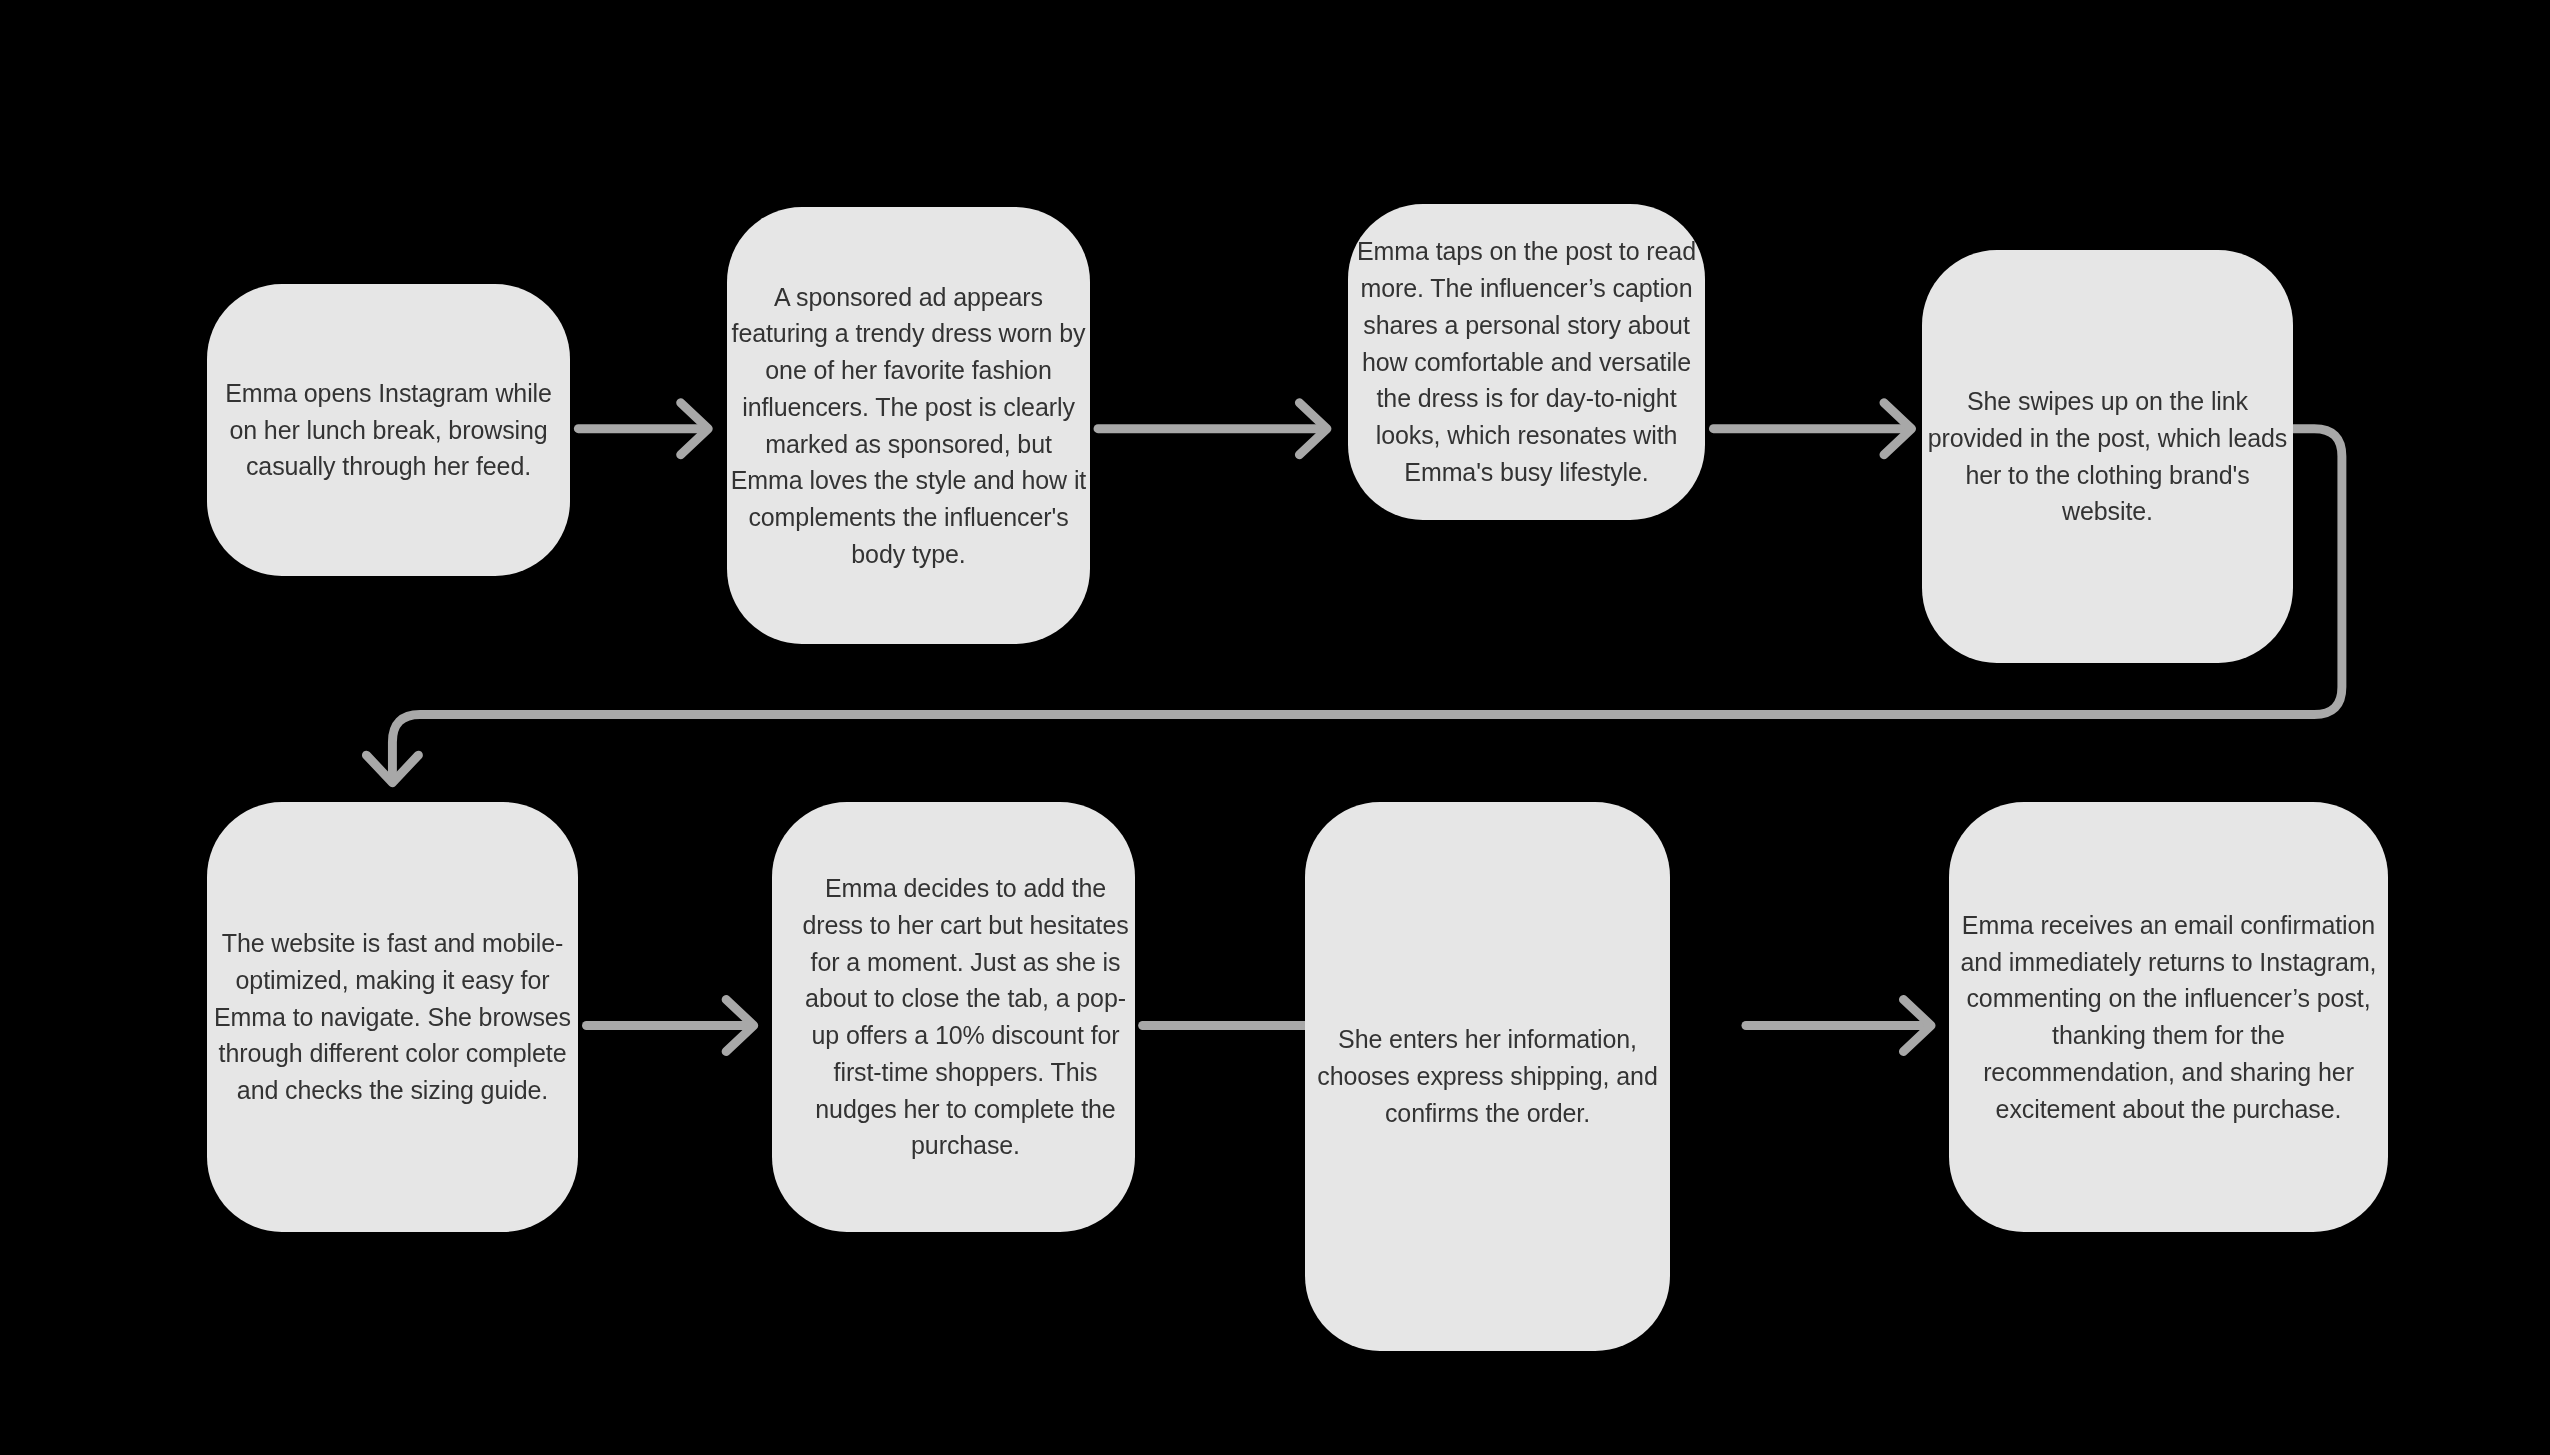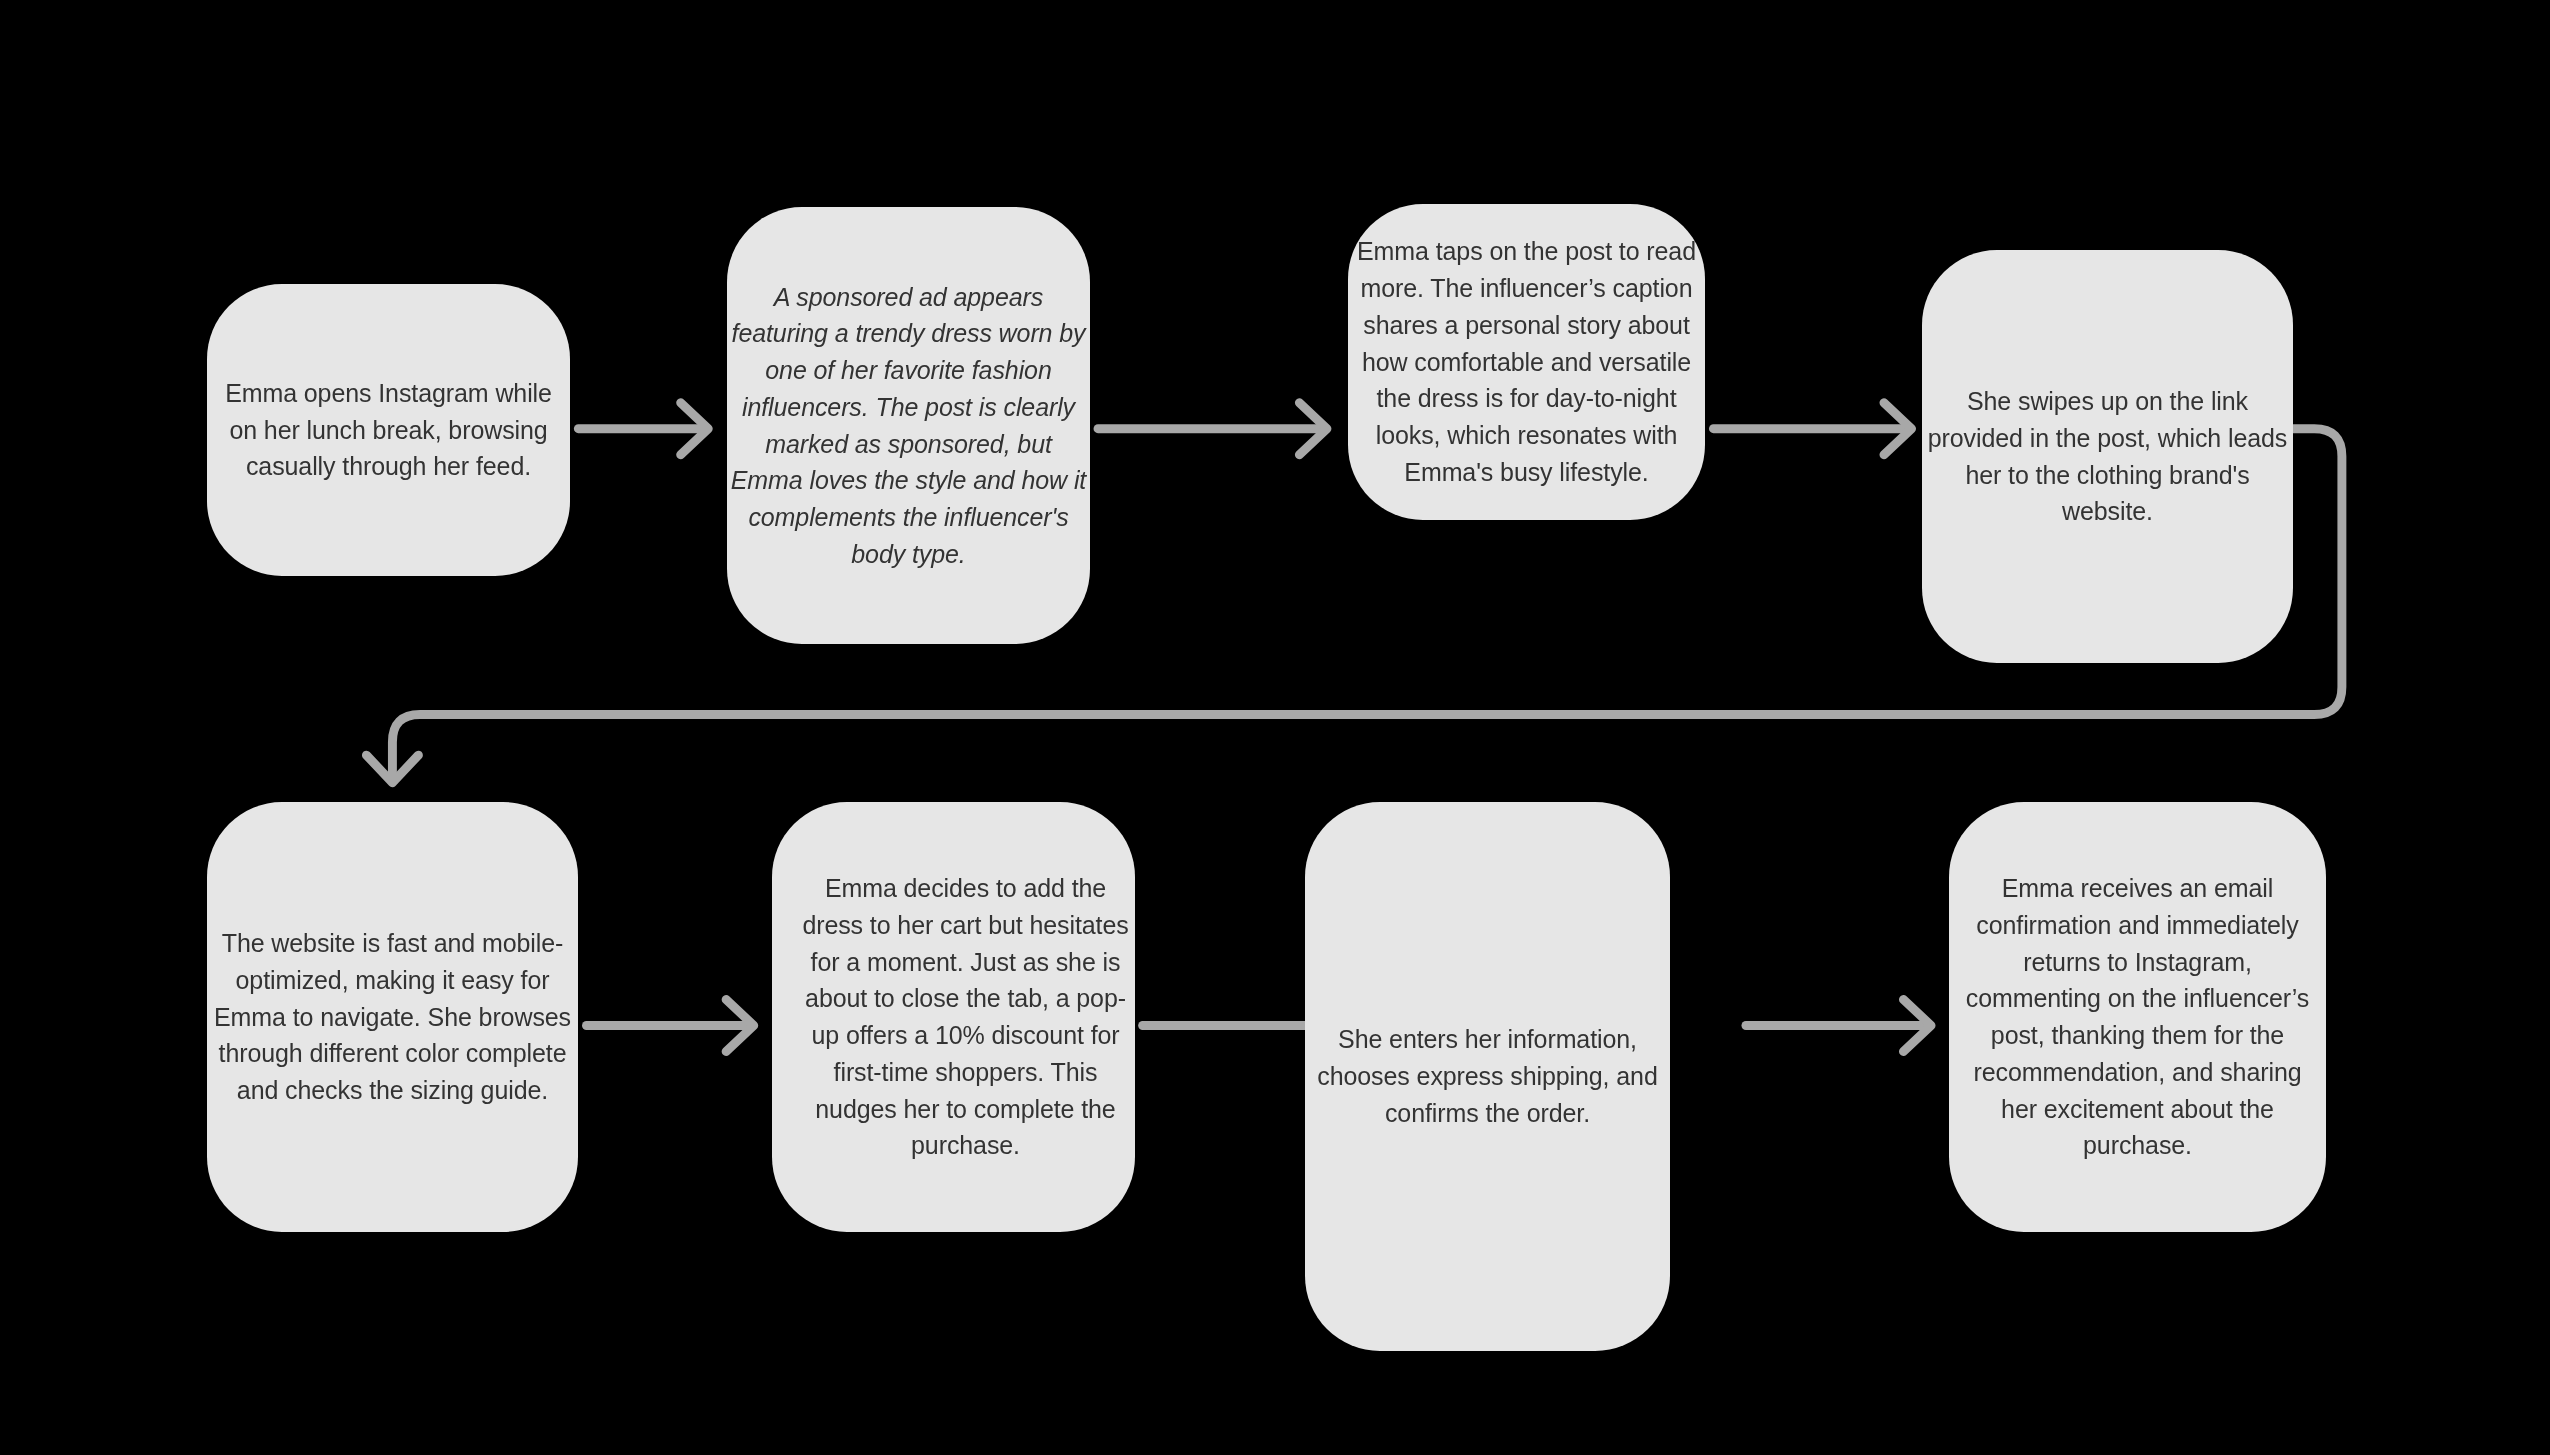--- a/index.html
+++ b/index.html
@@ -45,29 +45,29 @@
     line-height: 1.47;
     letter-spacing: -0.1px;
     font-weight: 400;
     white-space: pre-line;
     padding: 0 4.9px;
     box-sizing: border-box;
   }
 
   
   #node-1 { left: 207px;  top: 284px;  width: 363px; height: 292px; }
-  #node-2 { left: 727px;  top: 207px;  width: 363px; height: 437px; font-style: italic; }
+  #node-2 { left: 727px;  top: 207px;  width: 363px; height: 437px; }
   #node-3 { left: 1348px; top: 204px;  width: 357px; height: 316px; justify-content: flex-end; }
   #node-4 { left: 1922px; top: 214px;  width: 371px; height: 413px; margin-top: 36px; }
 
   
   #node-5 { left: 207px;  top: 802px;  width: 371px; height: 430px; }
   #node-6 { left: 772px;  top: 802px;  width: 363px; height: 430px; padding-left: 24px; }
   #node-7 { left: 1305px; top: 802px;  width: 365px; height: 549px; }
-  #node-8 { left: 1949px; top: 802px;  width: 377px; height: 430px; }
+  #node-8 { left: 1949px; top: 802px;  width: 439px; height: 430px; }
 
   
   #node-2 .node-text { padding: 0 1.6px; }
 </style>
 </head>
 <body>
 
 <div id="canvas">
 
   <svg id="edge-layer" viewBox="0 0 3140 1792" width="2550" height="1455" xmlns="http://www.w3.org/2000/svg">

